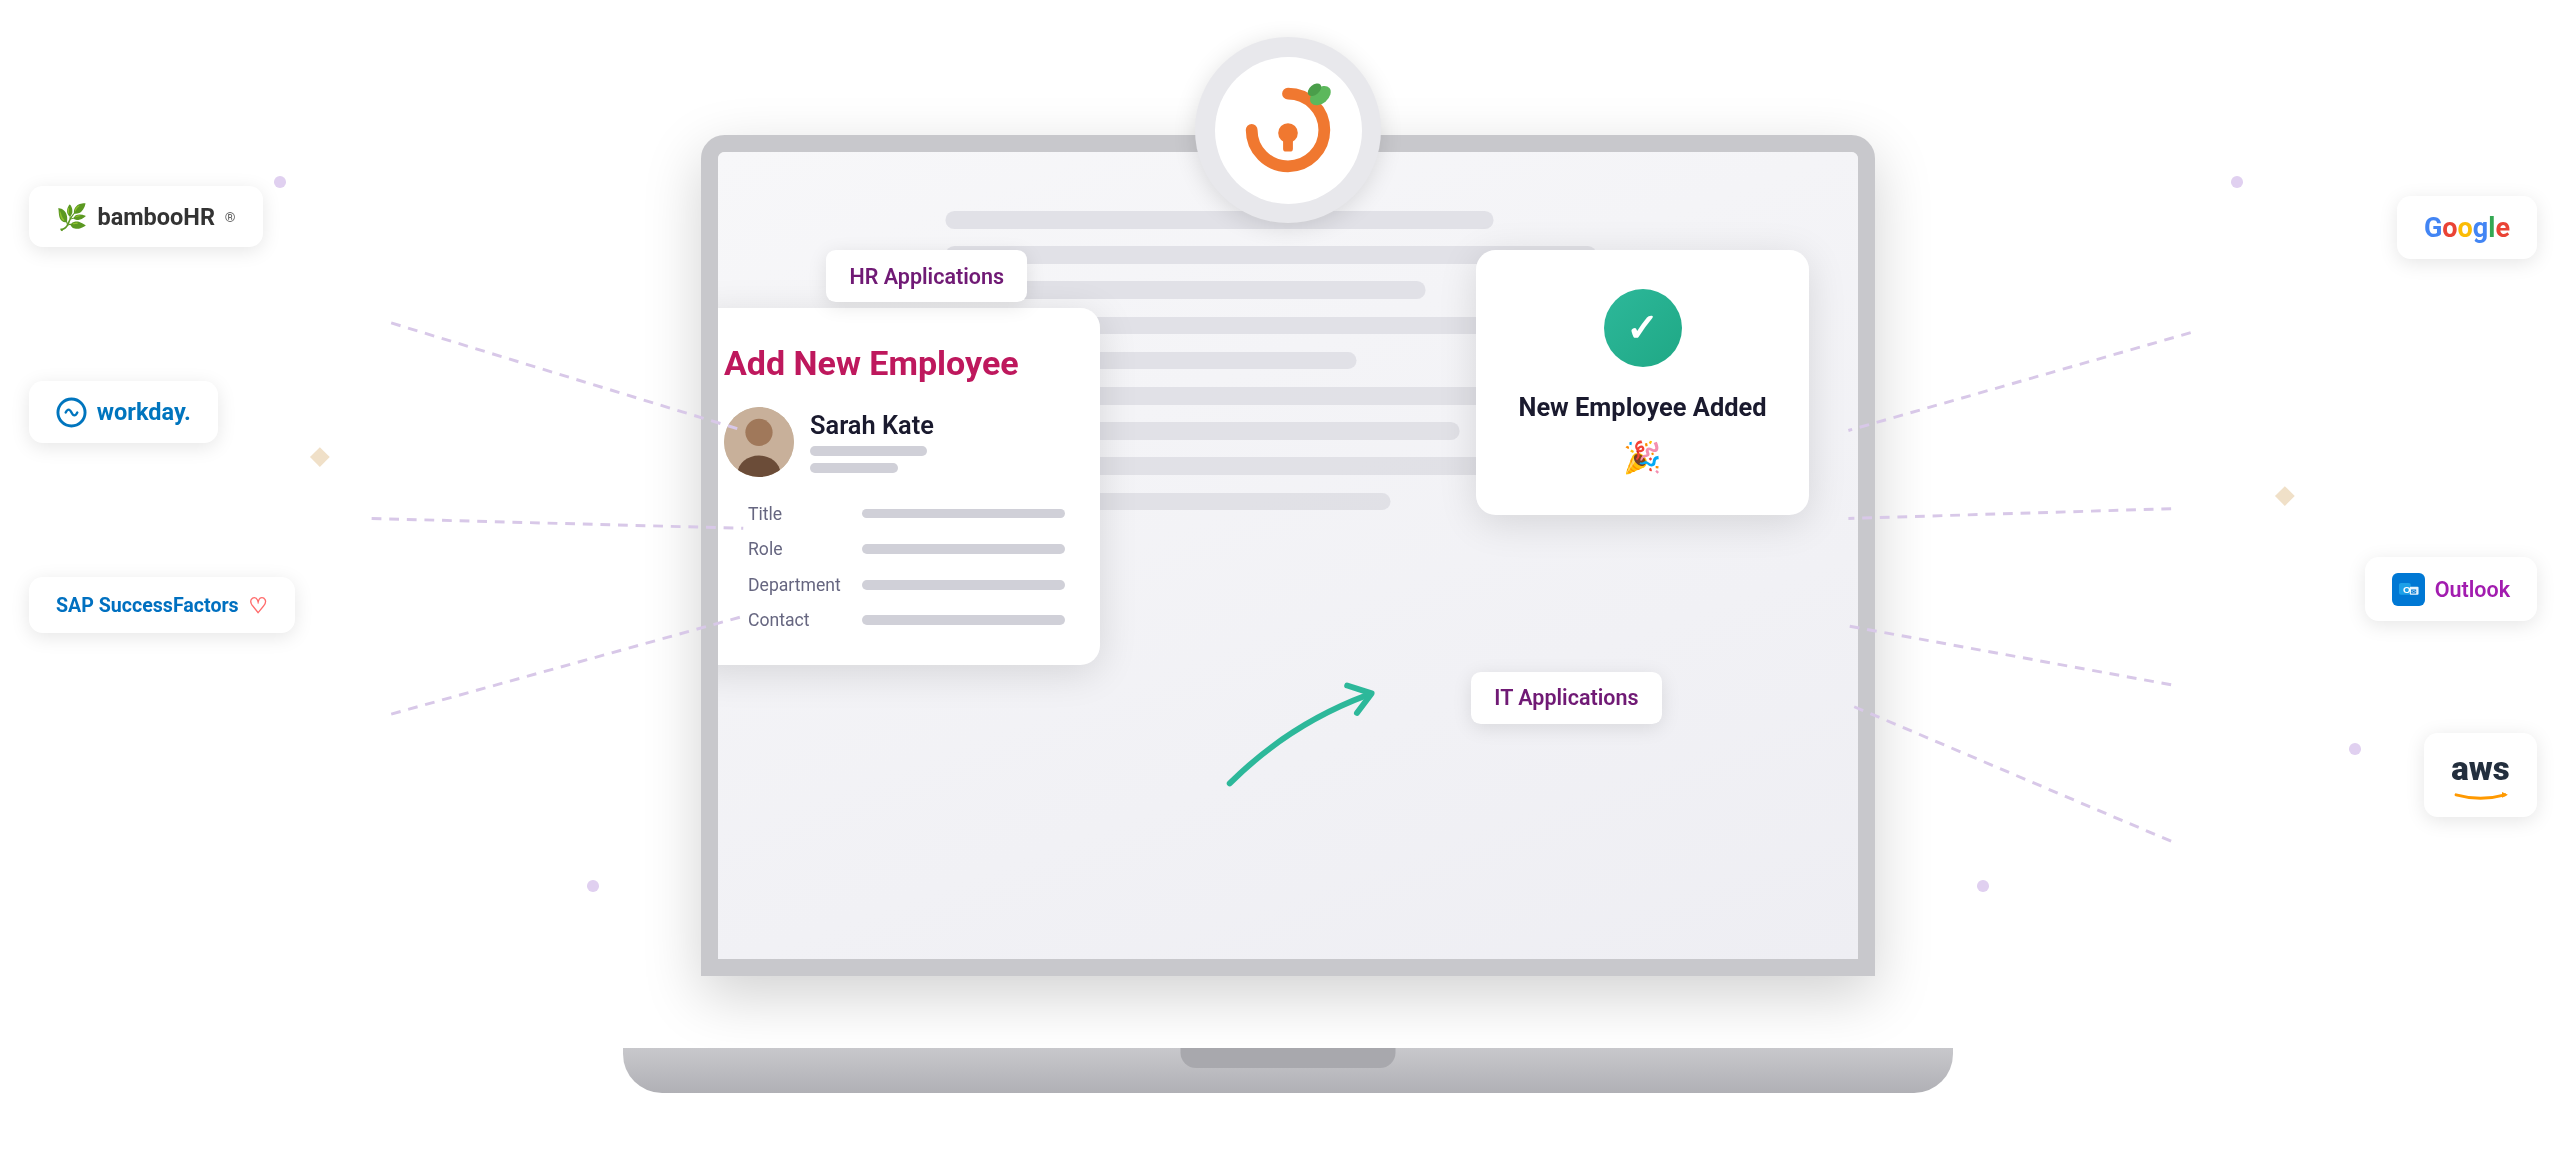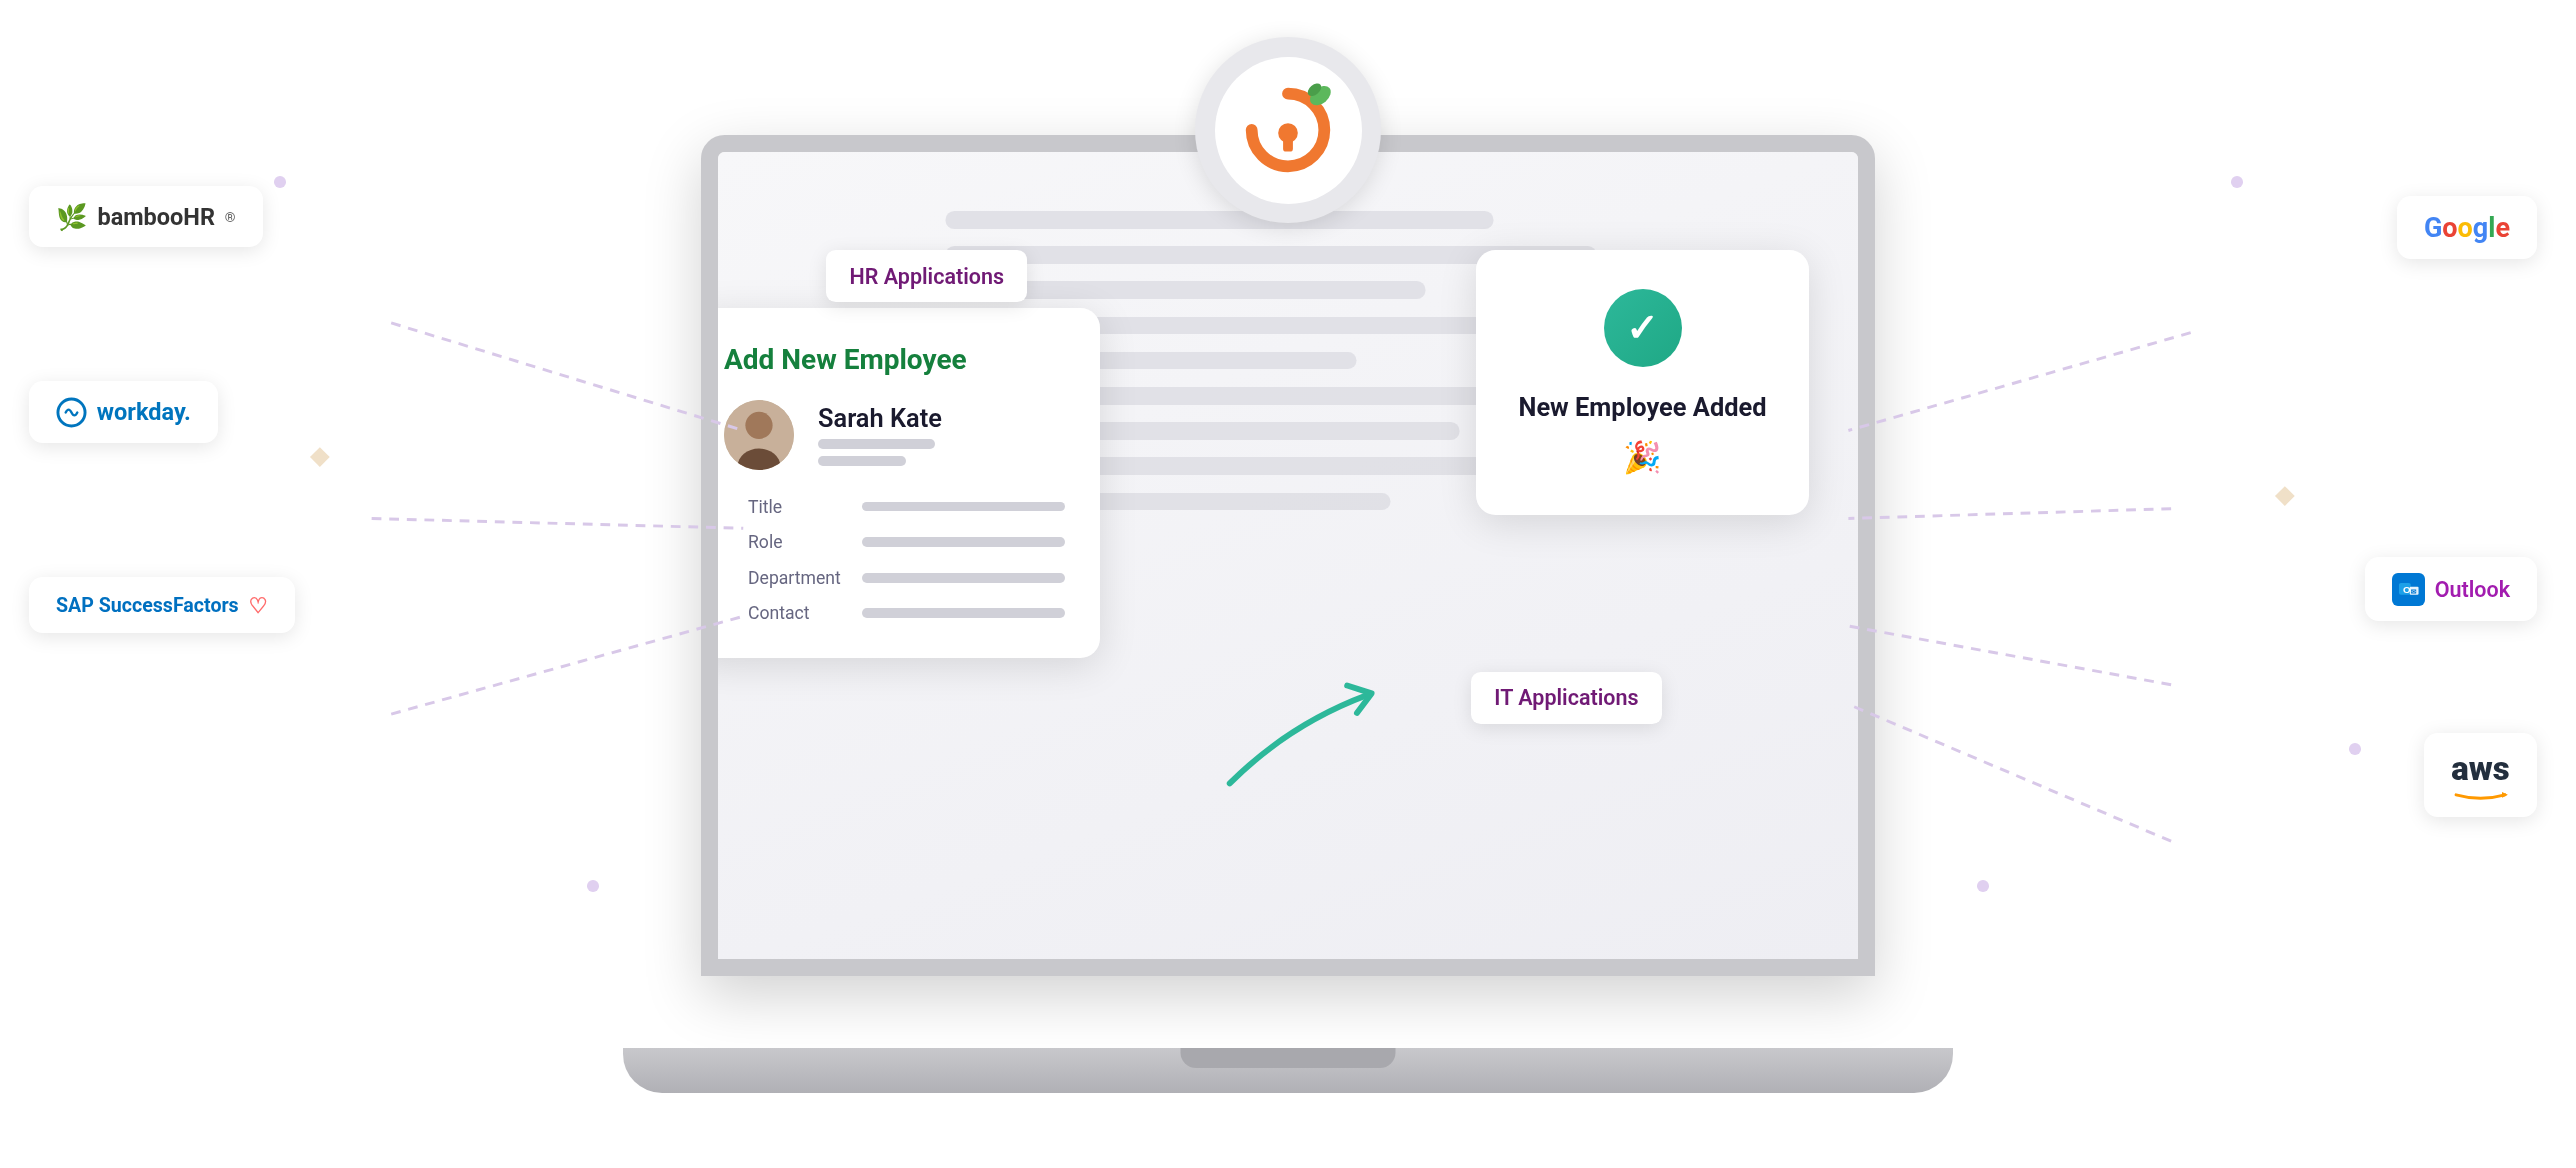--- a/index.html
+++ b/index.html
@@ -145,30 +145,30 @@
 
     
     .card-employee {
       left: -29px;
       top: 156px;
       width: 411px;
       padding: 35px 35px 35px 35px;
     }
 
     .card-employee-title {
-      font-size: 28px;
-      font-weight: 700;
-      color: #15803d;
+      font-size: 34px;
+      font-weight: 700;
+      color: #be185d;
       margin-bottom: 23.5px;
     }
 
     .employee-profile {
       display: flex;
       align-items: center;
-      gap: 24px;
+      gap: 16px;
       margin-bottom: 27px;
     }
 
     .employee-avatar {
       width: 70px;
       height: 70px;
       border-radius: 50%;
       background: #c8b8a2;
       overflow: hidden;
       flex-shrink: 0;

